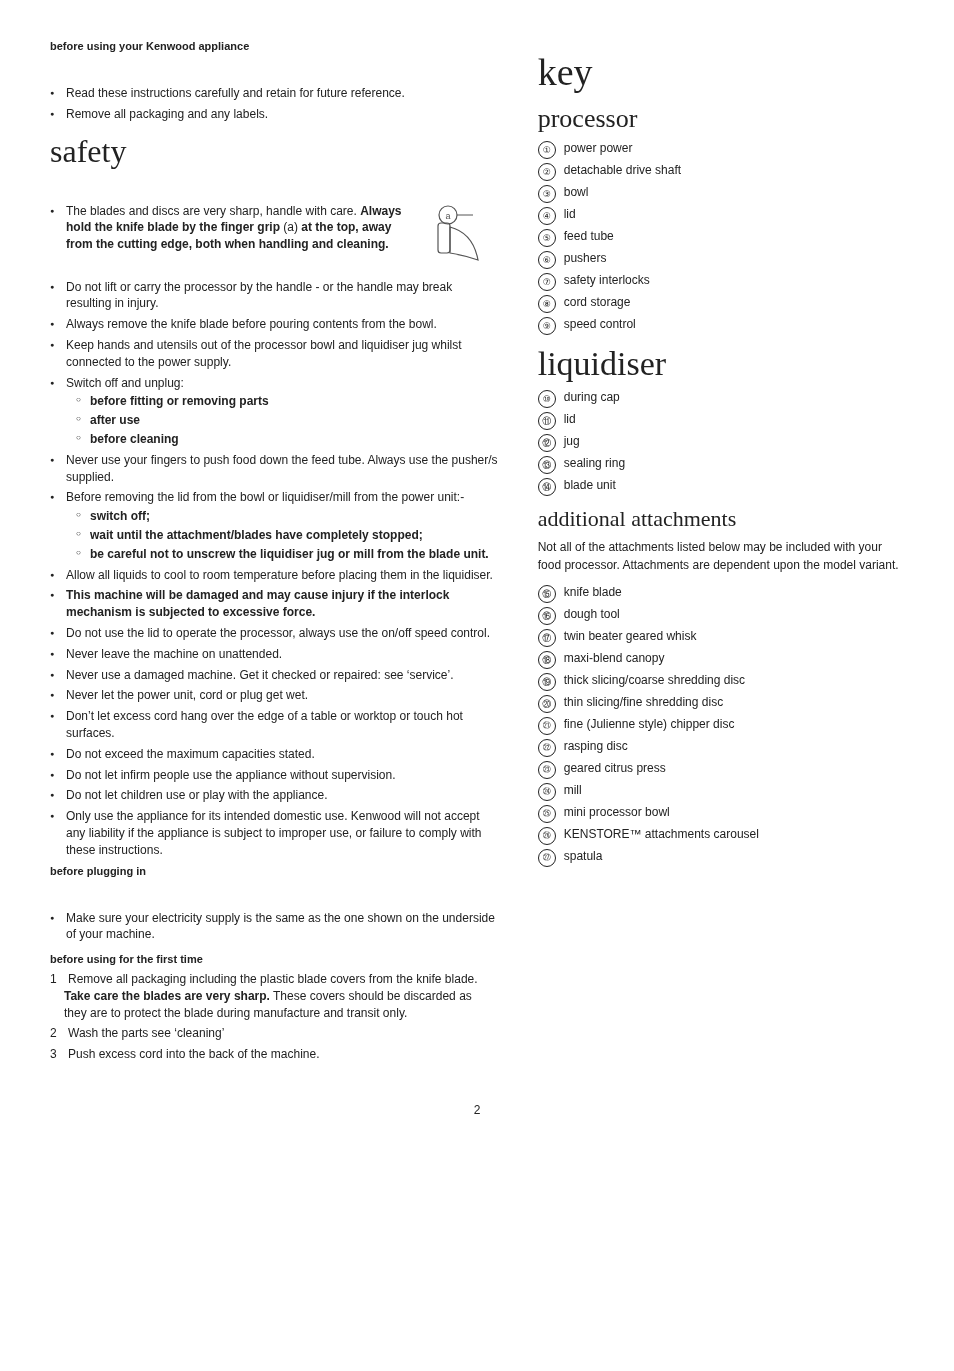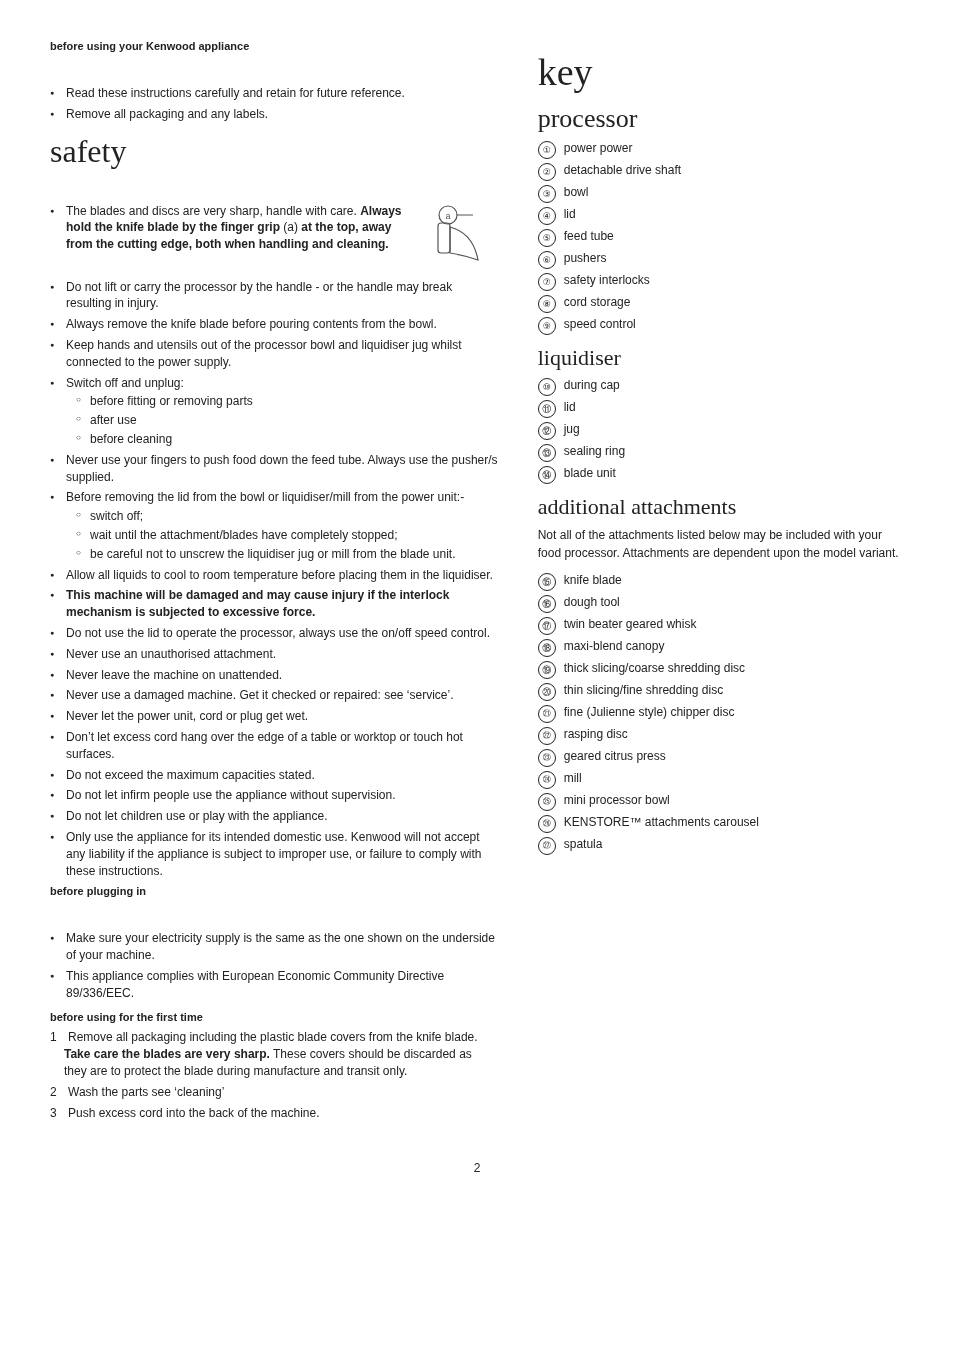--- a/index.html
+++ b/index.html
@@ -60,20 +60,21 @@
       font-size: 7px;
       position: absolute;
       left: 0;
       top: 3px;
     }
     ul.sub-list {
       list-style: none;
       padding: 0;
       margin-top: 2px;
       margin-left: 10px;
+      font-weight: bold;
     }
     ul.sub-list li {
       padding-left: 14px;
       position: relative;
       margin-bottom: 2px;
       line-height: 1.4;
     }
     ul.sub-list li::before {
       content: '○';
       font-size: 8px;
@@ -217,36 +218,34 @@
       </li>
 
       <li>
         <span class="bold">This machine will be damaged and may cause injury if the interlock mechanism is subjected to excessive force.</span>
       </li>
 
       <li>
         <span>Do not use the lid to operate the processor, always use the on/off speed control.</span>
       </li>
 
-      <li><span>Never use an unauthorised attachment.</span></li>
       <li><span>Never leave the machine on unattended.</span></li>
       <li><span>Never use a damaged machine. Get it checked or repaired: see ‘service’.</span></li>
       <li><span>Never let the power unit, cord or plug get wet.</span></li>
       <li><span>Don’t let excess cord hang over the edge of a table or worktop or touch hot surfaces.</span></li>
       <li><span>Do not exceed the maximum capacities stated.</span></li>
       <li><span>Do not let infirm people use the appliance without supervision.</span></li>
       <li><span>Do not let children use or play with the appliance.</span></li>
       <li><span>Only use the appliance for its intended domestic use. Kenwood will not accept any liability if the appliance is subject to improper use, or failure to comply with these instructions.</span></li>
     </ul>
 
     <div class="before-section">
       <h2 class="section-heading">before plugging in</h2>
       <ul class="bullet-list">
         <li>Make sure your electricity supply is the same as the one shown on the underside of your machine.</li>
-        <li>This appliance complies with European Economic Community Directive 89/336/EEC.</li>
       </ul>
     </div>
 
     <div class="before-section">
       <h2 class="section-heading">before using for the first time</h2>
       <ol class="numbered-list">
         <li>
           <span class="num">1</span>
           <span style="margin-left:4px;">Remove all packaging including the plastic blade covers from the knife blade. <span class="bold">Take care the blades are very sharp.</span> These covers should be discarded as they are to protect the blade during manufacture and transit only.</span>
         </li>
@@ -301,21 +300,21 @@
       <li>
           <span class="num-circle">⑧</span>
           <span>cord storage</span>
         </li>
       <li>
           <span class="num-circle">⑨</span>
           <span>speed control</span>
         </li>
     </ul>
 
-    <h2 class="medium-heading" style="font-size:22px;">liquidiser</h2>
+    <h2 class="medium-heading" style="font-size:34px;">liquidiser</h2>
 
     <ul class="key-list">
       <li>
           <span class="num-circle">⑩</span>
           <span>during cap</span>
         </li>
       <li>
           <span class="num-circle">⑪</span>
           <span>lid</span>
         </li>

